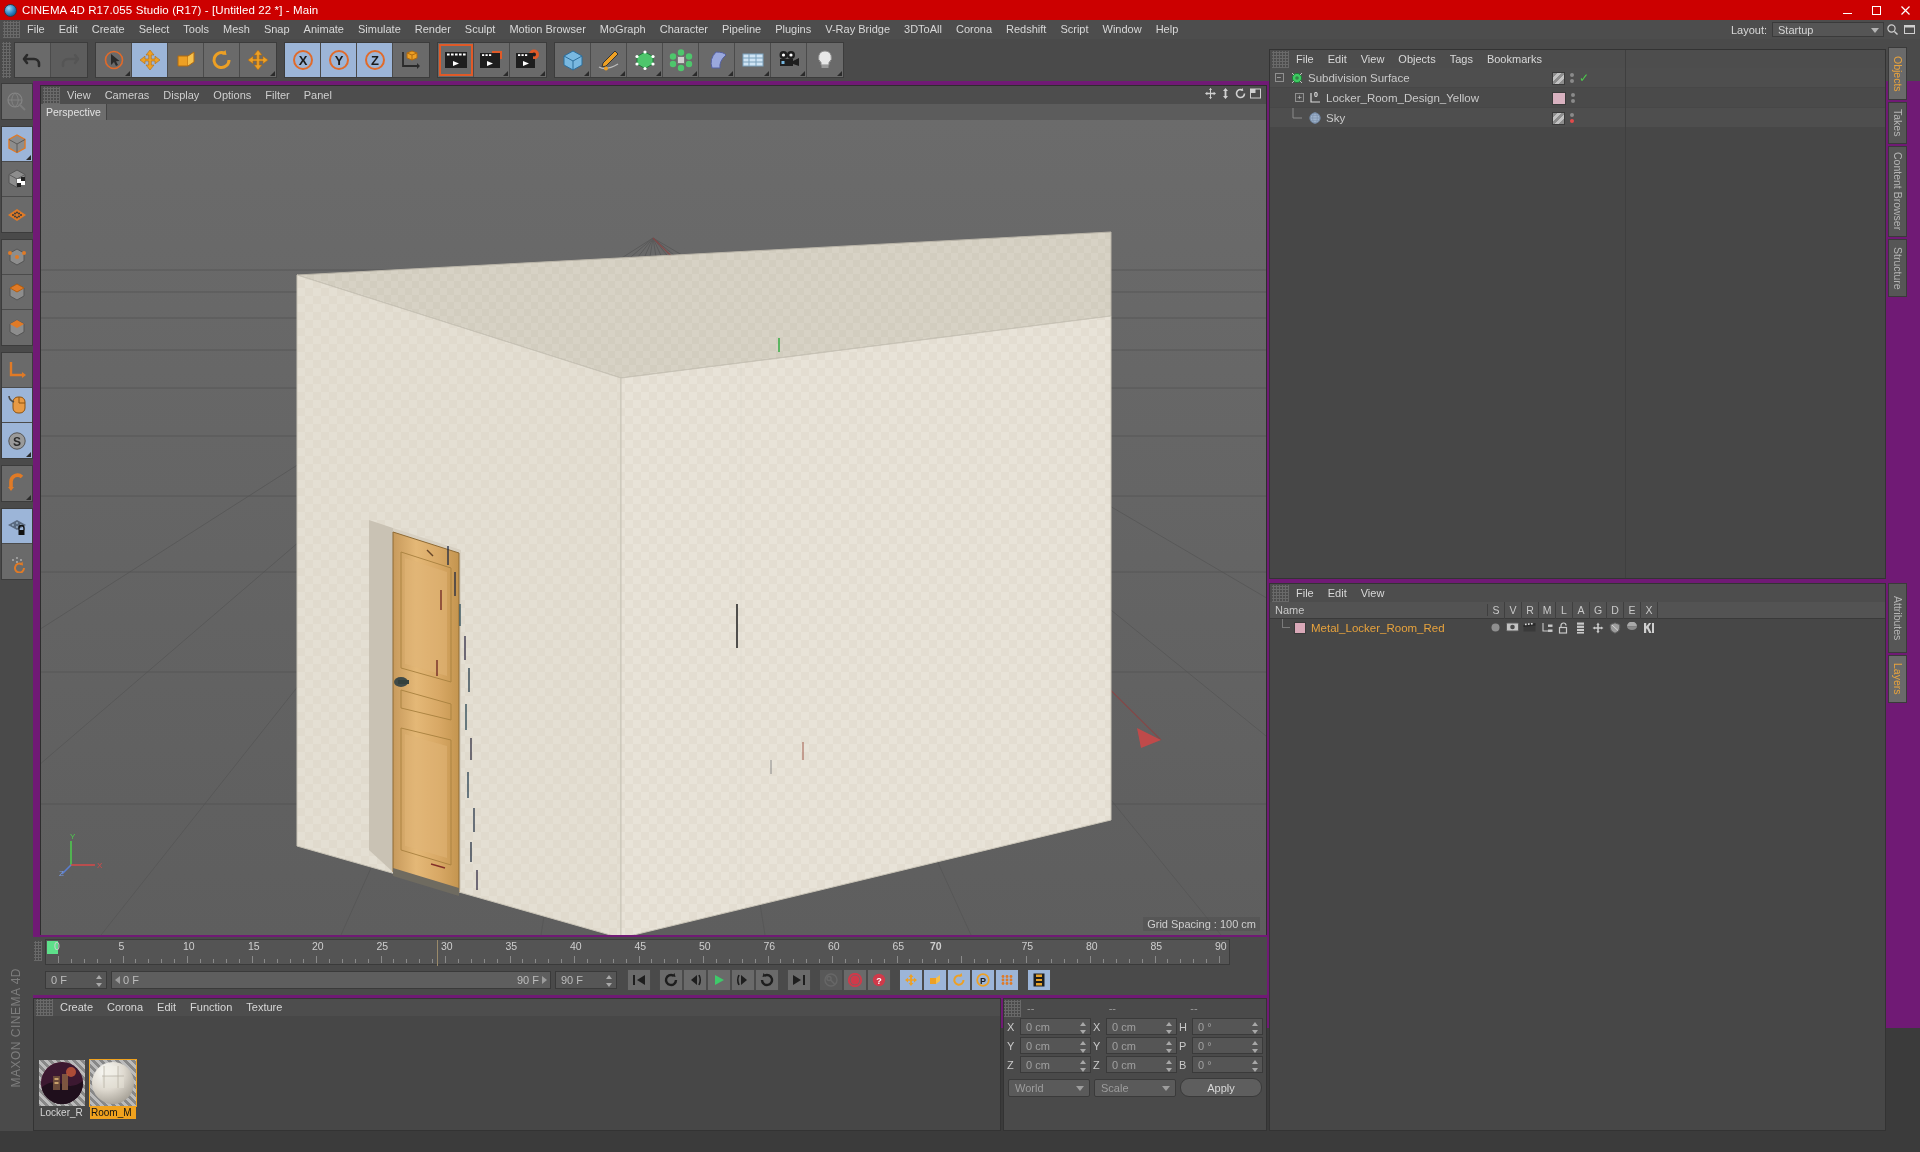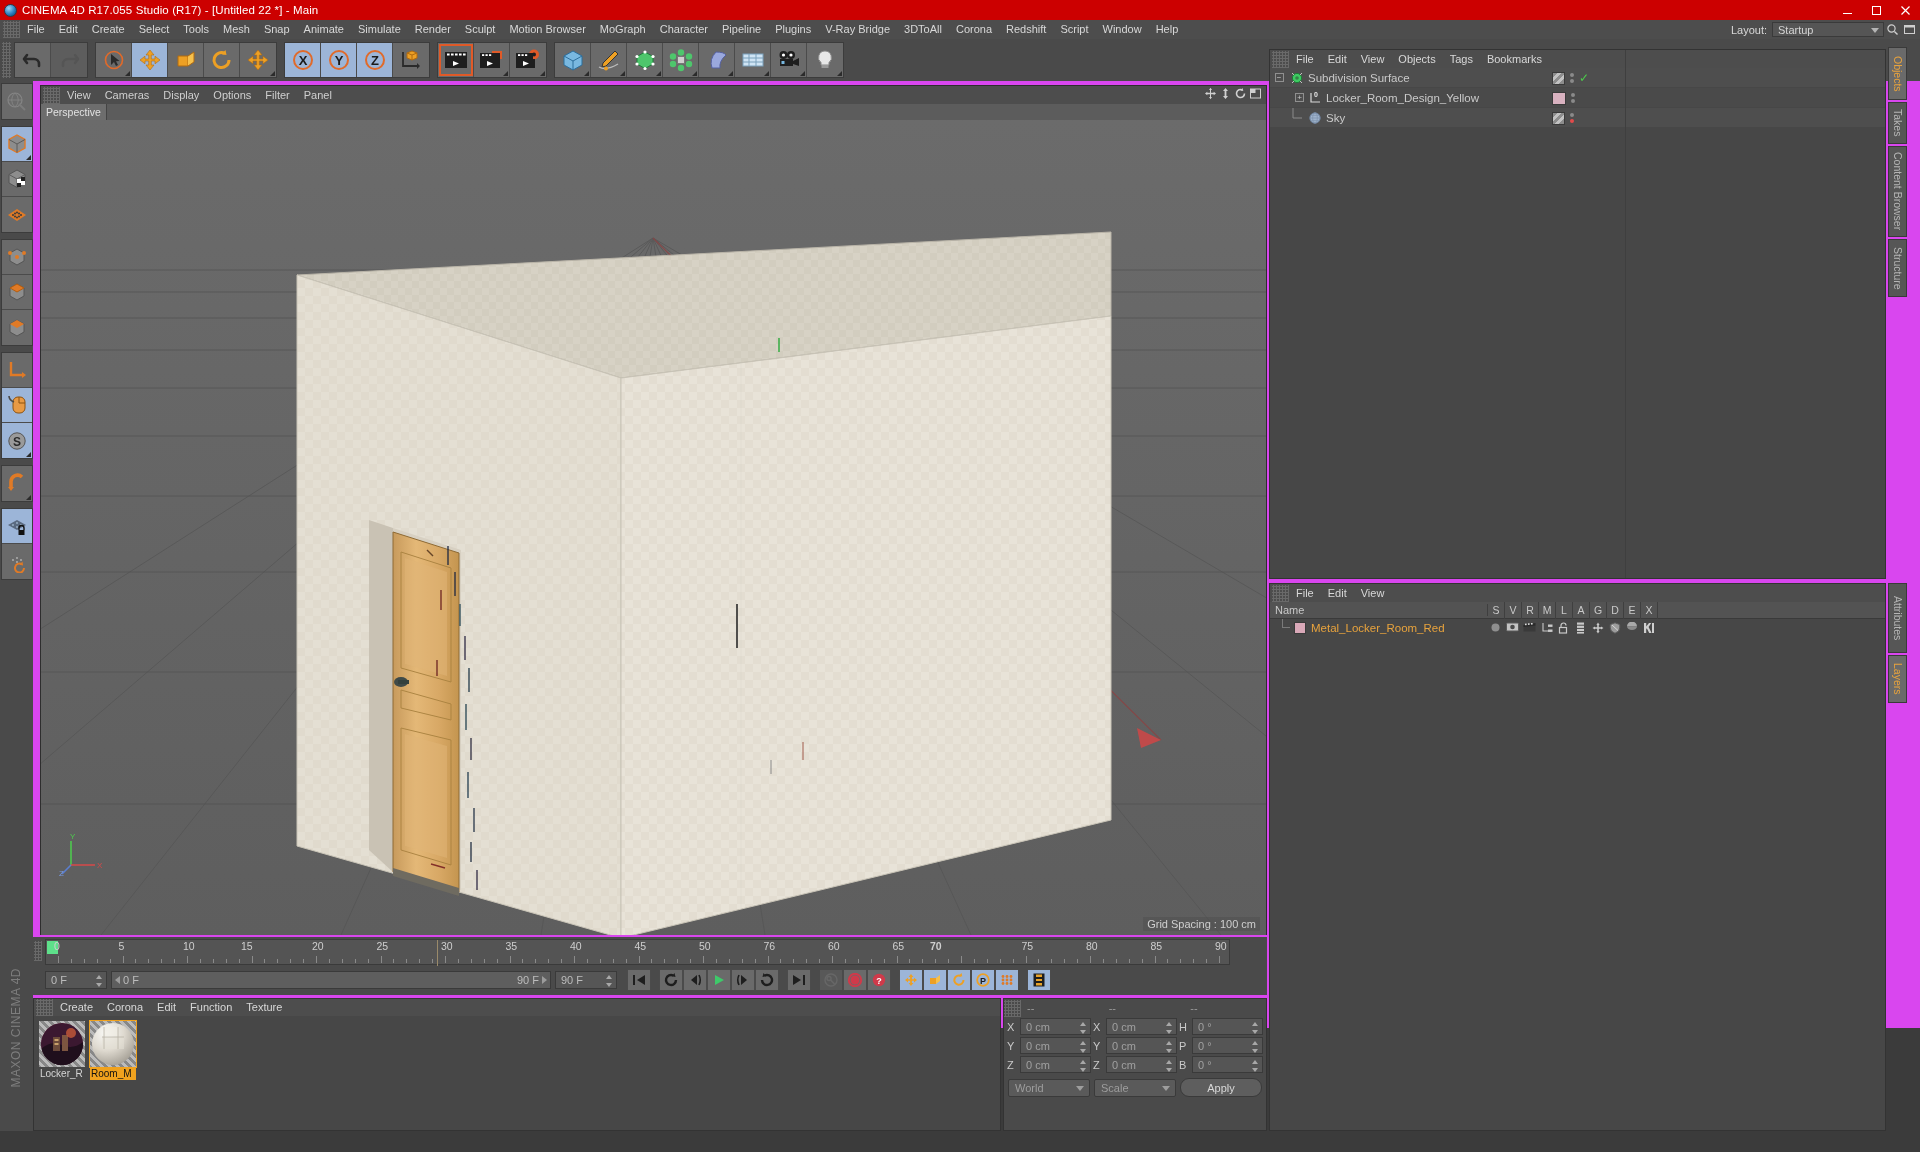--- a/index.html
+++ b/index.html
@@ -3,21 +3,21 @@
 <meta charset="utf-8">
 <style>
   * { box-sizing: border-box; margin: 0; padding: 0; }
   html, body {
     width: 1920px; height: 1152px;
     background: #3b3b3b;
     font-family: "Liberation Sans", sans-serif;
     overflow: hidden;
     -webkit-font-smoothing: antialiased;
   }
-  .app { position: relative; width: 1920px; height: 1028px; background: #d946ef; }
+  .app { position: relative; width: 1920px; height: 1028px; background: #701a75; }
 
   
   .titlebar {
     position: absolute; left: 0; top: 0; width: 1920px; height: 20px;
     background: #cc0000; display: flex; align-items: center;
   }
   .title-icon {
     width: 13px; height: 13px; margin-left: 4px; margin-right: 5px;
     border-radius: 50%;
     background: radial-gradient(circle at 35% 30%, #9fd8f5 0%, #2a7fc0 55%, #0d3e66 100%);
@@ -173,21 +173,21 @@
   .ab-gap { width: 8px; }
 
   
   .matman {
     position: absolute; left: 33px; top: 998px; width: 968px; height: 133px;
     background: #4a4a4a; border: 1px solid #333;
   }
   .mm-menu { height: 17px; background: #4d4d4d; display: flex; align-items: center; padding-left: 2px; }
   .mm-menu .menu-item { font-size: 11px; padding: 1px 7px; }
   .mm-body { position: relative; height: 114px; background: #474747; padding: 5px; display: flex; gap: 5px; }
-  .mat-chip { width: 46px; }
+  .mat-chip { width: 46px; margin-top: 39px; }
   .mat-thumb {
     width: 46px; height: 46px; position: relative;
     background-image: linear-gradient(45deg, #888 25%, #bbb 25%, #bbb 50%, #888 50%, #888 75%, #bbb 75%);
     background-size: 8px 8px;
   }
   .mat-sphere { position: absolute; left: 2px; top: 2px; width: 42px; height: 42px; border-radius: 50%; }
   .mat-name {
     width: 46px; height: 13px; font-size: 10px; color: #d5d5d5; text-align: left;
     overflow: hidden; white-space: nowrap; padding-left: 1px; line-height: 13px;
   }
@@ -912,21 +912,21 @@
 
   <div class="timeline-area">
     <div class="mb-icon grip" style="position:absolute;left:1px;top:4px;width:8px;height:20px;"></div>
     <div class="tl-ruler">
       <div class="tl-greenmark"></div>
       <div class="tl-playhead" style="left:391px;"></div>
       <div id="tl-nums">
           <div class="tl-num" style="left: 8px;">0</div>
           <div class="tl-num" style="left: 72.5px;">5</div>
           <div class="tl-num" style="left: 137px;">10</div>
-          <div class="tl-num" style="left: 195px;">15</div>
+          <div class="tl-num" style="left: 202px;">15</div>
           <div class="tl-num" style="left: 266px;">20</div>
           <div class="tl-num" style="left: 330.5px; text-align: center;">25</div>
           <div class="tl-num" style="left: 395px;">30</div>
           <div class="tl-num" style="left: 459.5px;">35</div>
           <div class="tl-num" style="left: 524px;">40</div>
           <div class="tl-num" style="left: 588.5px; text-align: center;">45</div>
           <div class="tl-num" style="left: 653px;">50</div>
           <div class="tl-num" style="left: 717.5px;">76</div>
           <div class="tl-num" style="left: 782px;">60</div>
           <div class="tl-num" style="left: 846.5px;">65</div>

